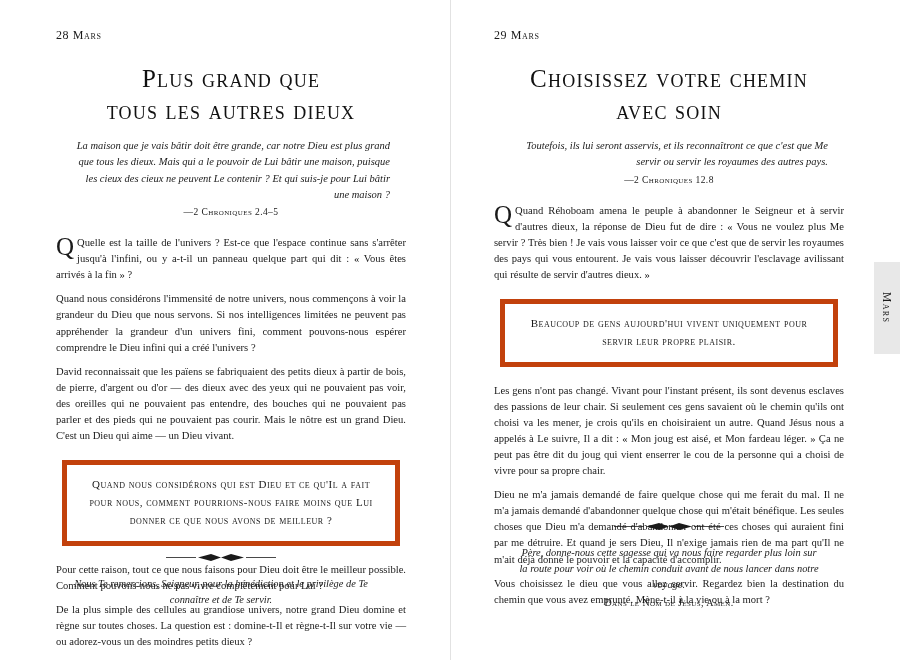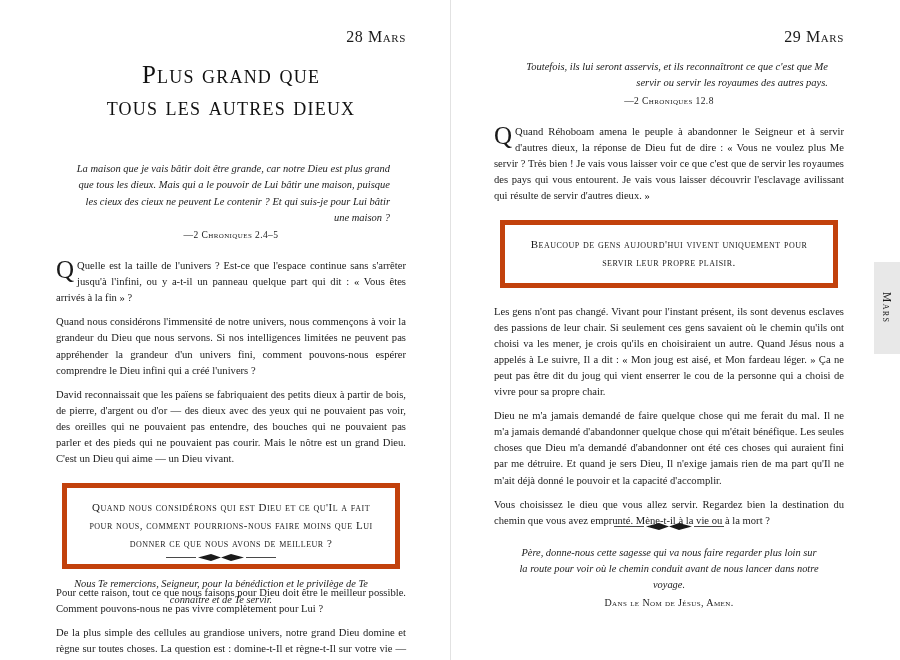--- a/index.html
+++ b/index.html
@@ -36,34 +36,33 @@
   .gutter {
     position: absolute;
     left: 450px;
     top: 0;
     width: 1px;
     height: 660px;
     background: #e2e2e2;
   }
   .date-line {
     font-variant: small-caps;
-    font-size: 16px;
+    font-size: 12px;
     letter-spacing: 0.6px;
     color: #1a1a1a;
-    margin-bottom: 13px;
-    text-align: right;
+    margin-bottom: 20px;
   }
   h1.title {
     font-variant: small-caps;
     text-align: center;
     font-weight: normal;
     font-size: 25px;
     line-height: 1.28;
     letter-spacing: 1.2px;
-    margin: 0 0 38px 0;
+    margin: 0 0 11px 0;
     color: #111;
   }
   .epigraph {
     font-style: italic;
     font-size: 10.5px;
     line-height: 1.55;
     text-align: right;
     margin: 0 16px 4px 16px;
     color: #1a1a1a;
   }
@@ -191,20 +190,24 @@
       </div>
       <div class="prayer">Nous Te remercions, Seigneur, pour la bénédiction et le privilège de Te connaître et de Te servir.</div>
     </div>
   </div>
 
   <div class="gutter"></div>
 
   <div class="page page-right">
     <div class="date-line">29 Mars</div>
 
+    <h1 class="title">
+      <span>Choisissez votre chemin</span><br>
+      <span>avec soin</span>
+    </h1>
 
     <div class="epigraph">Toutefois, ils lui seront asservis, et ils reconnaîtront ce que c'est que Me servir ou servir les royaumes des autres pays.</div>
     <div class="epigraph-ref">—2 Chroniques 12.8</div>
 
     <p class="body dropcap-para">
       <span class="dropcap">Q</span><span>Quand Réhoboam amena le peuple à abandonner le Seigneur et à servir d'autres dieux, la réponse de Dieu fut de dire : « Vous ne voulez plus Me servir ? Très bien ! Je vais vous laisser voir ce que c'est que de servir les royaumes des pays qui vous entourent. Je vais vous laisser découvrir l'esclavage avilissant qui résulte de servir d'autres dieux. »</span>
     </p>
 
     <div class="callout">Beaucoup de gens aujourd'hui vivent uniquement pour servir leur propre plaisir.</div>
 

